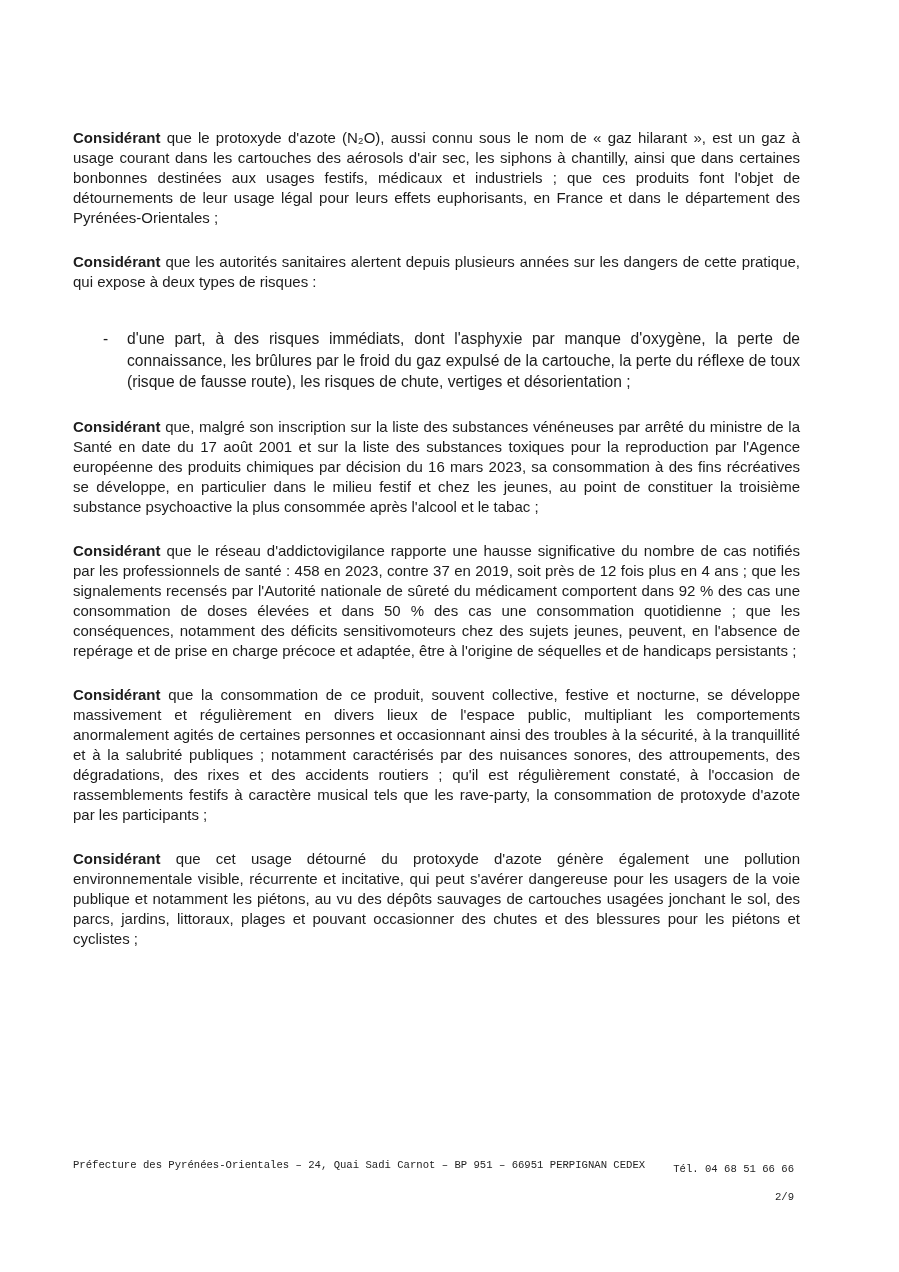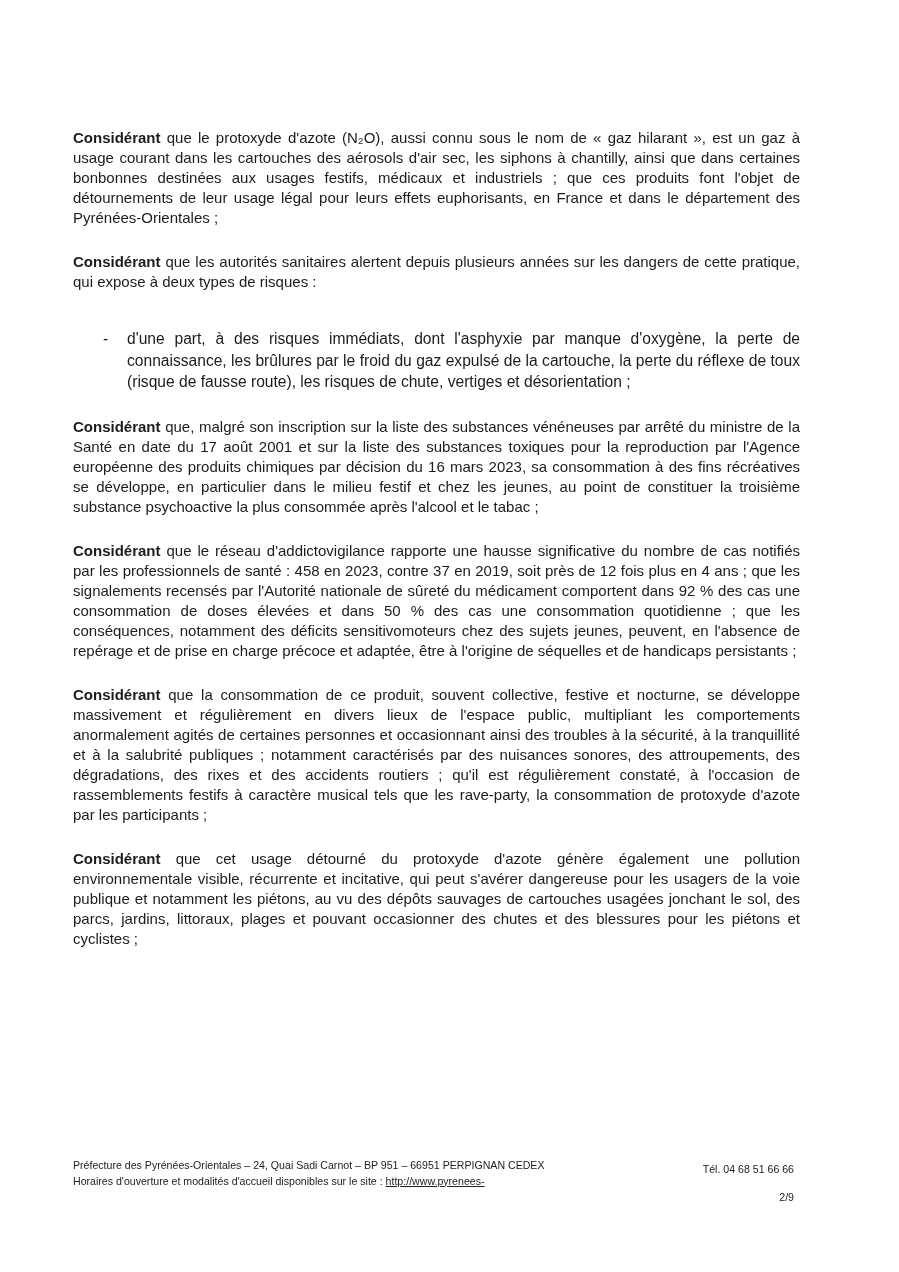--- a/index.html
+++ b/index.html
@@ -15,21 +15,21 @@
   }
   .para b { font-weight: bold; }
   .bullets { list-style: none; margin: -12px 0 24px 0; padding: 0 0 0 30px; }
   .bullets li {
     position: relative; padding-left: 24px;
     font-size: 15.6px; line-height: 21.6px; text-align: justify; margin-top: 48px;
   }
   .bullets li::before { content: "-"; position: absolute; left: 0; top: 0; }
   .footer {
     position: absolute; left: 73px; top: 1158px; width: 727px;
-    font-size: 10.6px; line-height: 15.6px; color: #222;
+    font-size: 10.6px; line-height: 15.6px; color: #222; font-family: Liberation Mono, monospace;
   }
   .footer a { color: #222; text-decoration: underline; }
   .footer .page-num { position: absolute; right: 6px; top: 32px; }
   .footer .tel { position: absolute; right: 6px; top: 4px; }
 </style>
 </head>
 <body>
 
 <div class="page">
   <p class="para"><b>Considérant</b><span> que le protoxyde d'azote (N₂O), aussi connu sous le nom de « gaz hilarant », est un gaz à usage courant dans les cartouches des aérosols d'air sec, les siphons à chantilly, ainsi que dans certaines bonbonnes destinées aux usages festifs, médicaux et industriels ; que ces produits font l'objet de détournements de leur usage légal pour leurs effets euphorisants, en France et dans le département des Pyrénées-Orientales ;</span></p>
@@ -44,17 +44,14 @@
   <p class="para"><b>Considérant</b><span> que le réseau d'addictovigilance rapporte une hausse significative du nombre de cas notifiés par les professionnels de santé : 458 en 2023, contre 37 en 2019, soit près de 12 fois plus en 4 ans ; que les signalements recensés par l'Autorité nationale de sûreté du médicament comportent dans 92 % des cas une consommation de doses élevées et dans 50 % des cas une consommation quotidienne ; que les conséquences, notamment des déficits sensitivomoteurs chez des sujets jeunes, peuvent, en l'absence de repérage et de prise en charge précoce et adaptée, être à l'origine de séquelles et de handicaps persistants ;</span></p>
 
   <p class="para"><b>Considérant</b><span> que la consommation de ce produit, souvent collective, festive et nocturne, se développe massivement et régulièrement en divers lieux de l'espace public, multipliant les comportements anormalement agités de certaines personnes et occasionnant ainsi des troubles à la sécurité, à la tranquillité et à la salubrité publiques ; notamment caractérisés par des nuisances sonores, des attroupements, des dégradations, des rixes et des accidents routiers ; qu'il est régulièrement constaté, à l'occasion de rassemblements festifs à caractère musical tels que les rave-party, la consommation de protoxyde d'azote par les participants ;</span></p>
 
   <p class="para"><b>Considérant</b><span> que cet usage détourné du protoxyde d'azote génère également une pollution environnementale visible, récurrente et incitative, qui peut s'avérer dangereuse pour les usagers de la voie publique et notamment les piétons, au vu des dépôts sauvages de cartouches usagées jonchant le sol, des parcs, jardins, littoraux, plages et pouvant occasionner des chutes et des blessures pour les piétons et cyclistes ;</span></p>
 </div>
 
 <div class="footer">
   <div>Préfecture des Pyrénées-Orientales – 24, Quai Sadi Carnot – BP 951 – 66951 PERPIGNAN CEDEX</div>
   <div class="tel">Tél. 04 68 51 66 66</div>
-  <div>
-    <span>Horaires d'ouverture et modalités d'accueil disponibles  sur le site : </span><a>http://www.pyrenees-</a>
-  </div>
   <div class="page-num">2/9</div>
 </div>
 
 </body></html>

